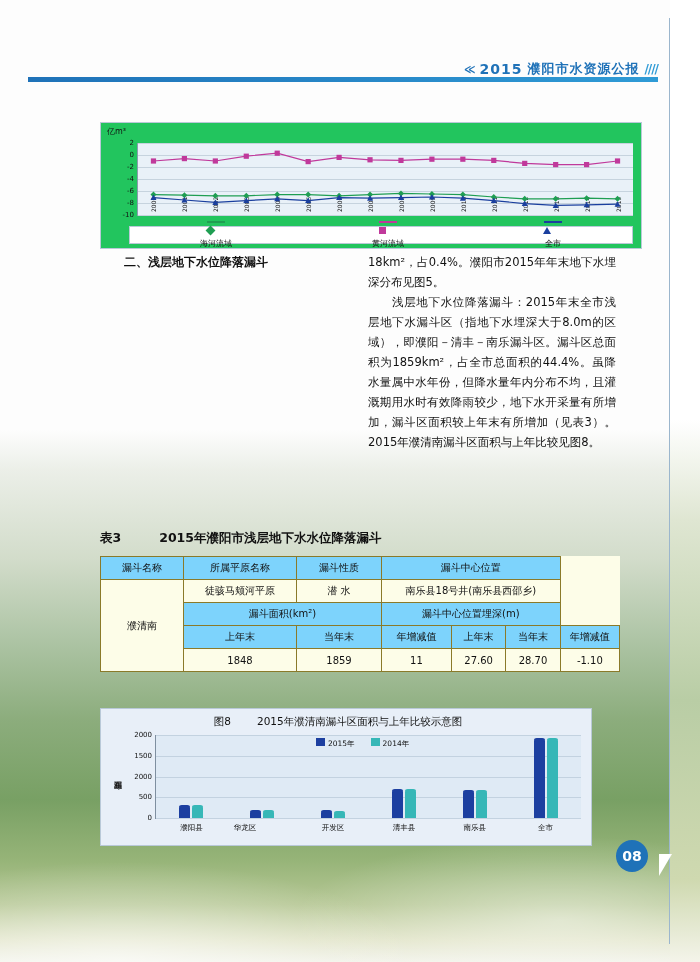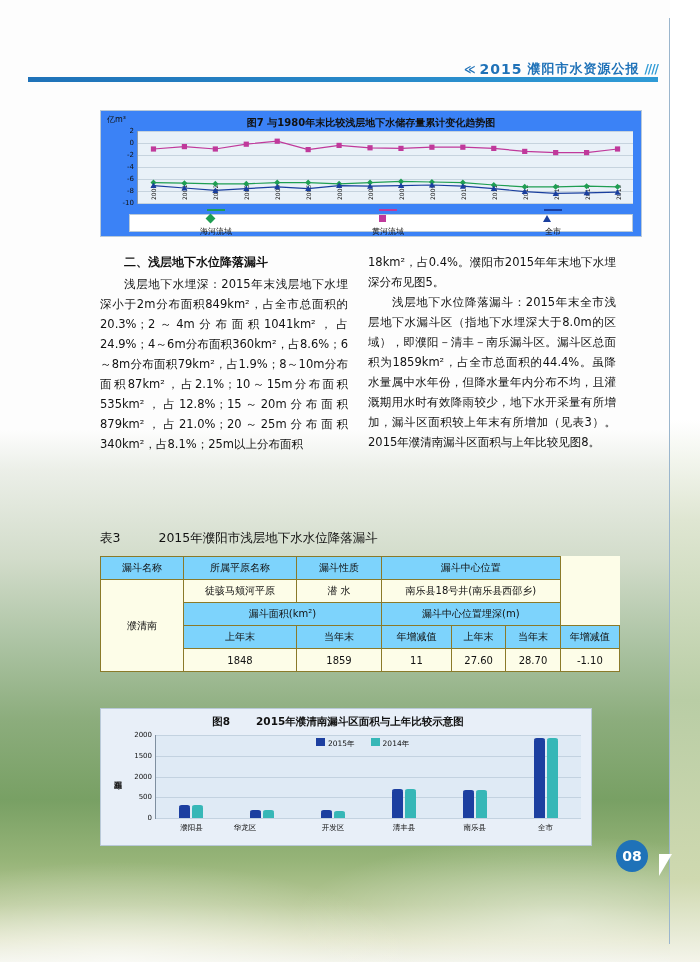--- a/index.html
+++ b/index.html
@@ -57,22 +57,22 @@
   .hdr-year{
     font-size:14px;font-weight:bold;color:#1f72b8;
     font-family:"DejaVu Sans",sans-serif;letter-spacing:1px;
   }
   .hdr-title{
     font-size:13px;font-weight:bold;color:#1f72b8;letter-spacing:1px;
   }
   .hdr-slash{color:#2f9bd6;font-size:12px;font-weight:bold;letter-spacing:-1px;}
   
   .fig7{
-    position:absolute;left:100px;top:110px;width:540px;height:125px;
-    background:#3b82f6;border:1px solid #b9c9d8;
+    position:absolute;left:100px;top:122px;width:540px;height:125px;
+    background:#22c55e;border:1px solid #b9c9d8;
   }
   .fig7-title{
     position:absolute;left:0;right:0;top:5px;text-align:center;
     font-size:10px;font-weight:bold;color:#111;
   }
   .fig7-unit{
     position:absolute;left:6px;top:3px;font-size:8px;color:#111;
   }
   .fig7-plot{
     position:absolute;left:36px;top:20px;right:8px;height:72px;
@@ -97,45 +97,45 @@
   .lg{display:flex;align-items:center;gap:4px;flex-direction:column;}
   .lg-line{display:inline-block;width:18px;height:2px;}
   .lg-mark{display:inline-block;width:7px;height:7px;margin-left:-12px;}
   
   .col{
     position:absolute;font-size:11.5px;line-height:20px;color:#111;
     text-align:justify;text-justify:inter-ideograph;
   }
   .col-left{left:100px;top:252px;width:248px;}
   .col-right{left:368px;top:252px;width:248px;}
-  .sec-head{font-weight:bold;font-size:12px;margin-bottom:2px;}
+  .sec-head{font-weight:bold;font-size:12px;margin-bottom:17px;}
   .indent{text-indent:24px;}
   
   .tbl-cap{
     position:absolute;left:100px;top:530px;width:520px;
-    font-size:12.5px;font-weight:normal;color:#111;
+    font-size:12.5px;font-weight:bold;color:#111;
   }
   .tbl-cap .lbl{margin-right:38px;}
   table.t3{
     position:absolute;left:100px;top:556px;width:520px;
     border-collapse:collapse;font-size:10px;color:#111;
     background:#fdfde8;
   }
   table.t3 td{
     border:1px solid #8a7a2a;text-align:center;padding:3px 2px;height:16px;
   }
   .t3 .hd{background:#7dd3fc;font-weight:normal;}
   
   .fig8{
     position:absolute;left:100px;top:708px;width:490px;height:136px;
     background:#e8eff8;border:1px solid #b9c9d8;
   }
   .fig8-title{
     position:absolute;left:0;right:16px;top:6px;text-align:center;
-    font-size:10.5px;font-weight:bold;color:#111;
+    font-size:10.5px;font-weight:normal;color:#111;
   }
   .fig8-title .num{margin-right:26px;}
   .fig8-plot{
     position:absolute;left:54px;top:26px;right:10px;bottom:26px;
     background:#dfeaf5;border-left:1px solid #7f8fa0;border-bottom:1px solid #7f8fa0;
   }
   .fig8-ylab{
     position:absolute;left:10px;top:66px;font-size:8px;color:#111;
     writing-mode:vertical-rl;text-orientation:upright;
   }
@@ -174,21 +174,20 @@
   <div class="header-right">
     <span class="hdr-chev">≪</span>
     <span class="hdr-year">2015</span>
     <span class="hdr-title">濮阳市水资源公报</span>
     <span class="hdr-slash">////</span>
   </div>
 </div>
 
 <div class="fig7">
   <div class="fig7-unit">亿m³</div>
-  <div class="fig7-title">图7  与1980年末比较浅层地下水储存量累计变化趋势图</div>
   <div class="fig7-plot" id="f7plot">
       <div class="gl" style="top: 0px;"></div>
       <div class="ytick" style="top: 0px;">2</div>
       <div class="gl" style="top: 12px;"></div>
       <div class="ytick" style="top: 12px;">0</div>
       <div class="gl" style="top: 24px;"></div>
       <div class="ytick" style="top: 24px;">-2</div>
       <div class="gl" style="top: 36px;"></div>
       <div class="ytick" style="top: 36px;">-4</div>
       <div class="gl" style="top: 48px;"></div>
@@ -281,21 +280,20 @@
     <span class="lg">
       <span class="lg-line" style="background:#1a3f9e"></span>
       <span class="lg-mark" style="background:transparent;width:0;height:0;border-left:4px solid transparent;border-right:4px solid transparent;border-bottom:7px solid #1a3f9e;"></span>
       <span>全市</span>
     </span>
   </div>
 </div>
 
 <div class="col col-left">
   <div class="sec-head indent">二、浅层地下水位降落漏斗</div>
-  <div class="indent">浅层地下水埋深：2015年末浅层地下水埋深小于2m分布面积849km²，占全市总面积的20.3%；2～4m分布面积1041km²，占24.9%；4～6m分布面积360km²，占8.6%；6～8m分布面积79km²，占1.9%；8～10m分布面积87km²，占2.1%；10～15m分布面积535km²，占12.8%；15～20m分布面积879km²，占21.0%；20～25m分布面积340km²，占8.1%；25m以上分布面积</div>
 </div>
 
 <div class="col col-right">
   <div>18km²，占0.4%。濮阳市2015年年末地下水埋深分布见图5。</div>
   <div class="indent">浅层地下水位降落漏斗：2015年末全市浅层地下水漏斗区（指地下水埋深大于8.0m的区域），即濮阳－清丰－南乐漏斗区。漏斗区总面积为1859km²，占全市总面积的44.4%。虽降水量属中水年份，但降水量年内分布不均，且灌溉期用水时有效降雨较少，地下水开采量有所增加，漏斗区面积较上年末有所增加（见表3）。2015年濮清南漏斗区面积与上年比较见图8。</div>
 </div>
 
 <div class="tbl-cap">
   <span class="lbl">表3</span><span>2015年濮阳市浅层地下水水位降落漏斗</span>
 </div>

